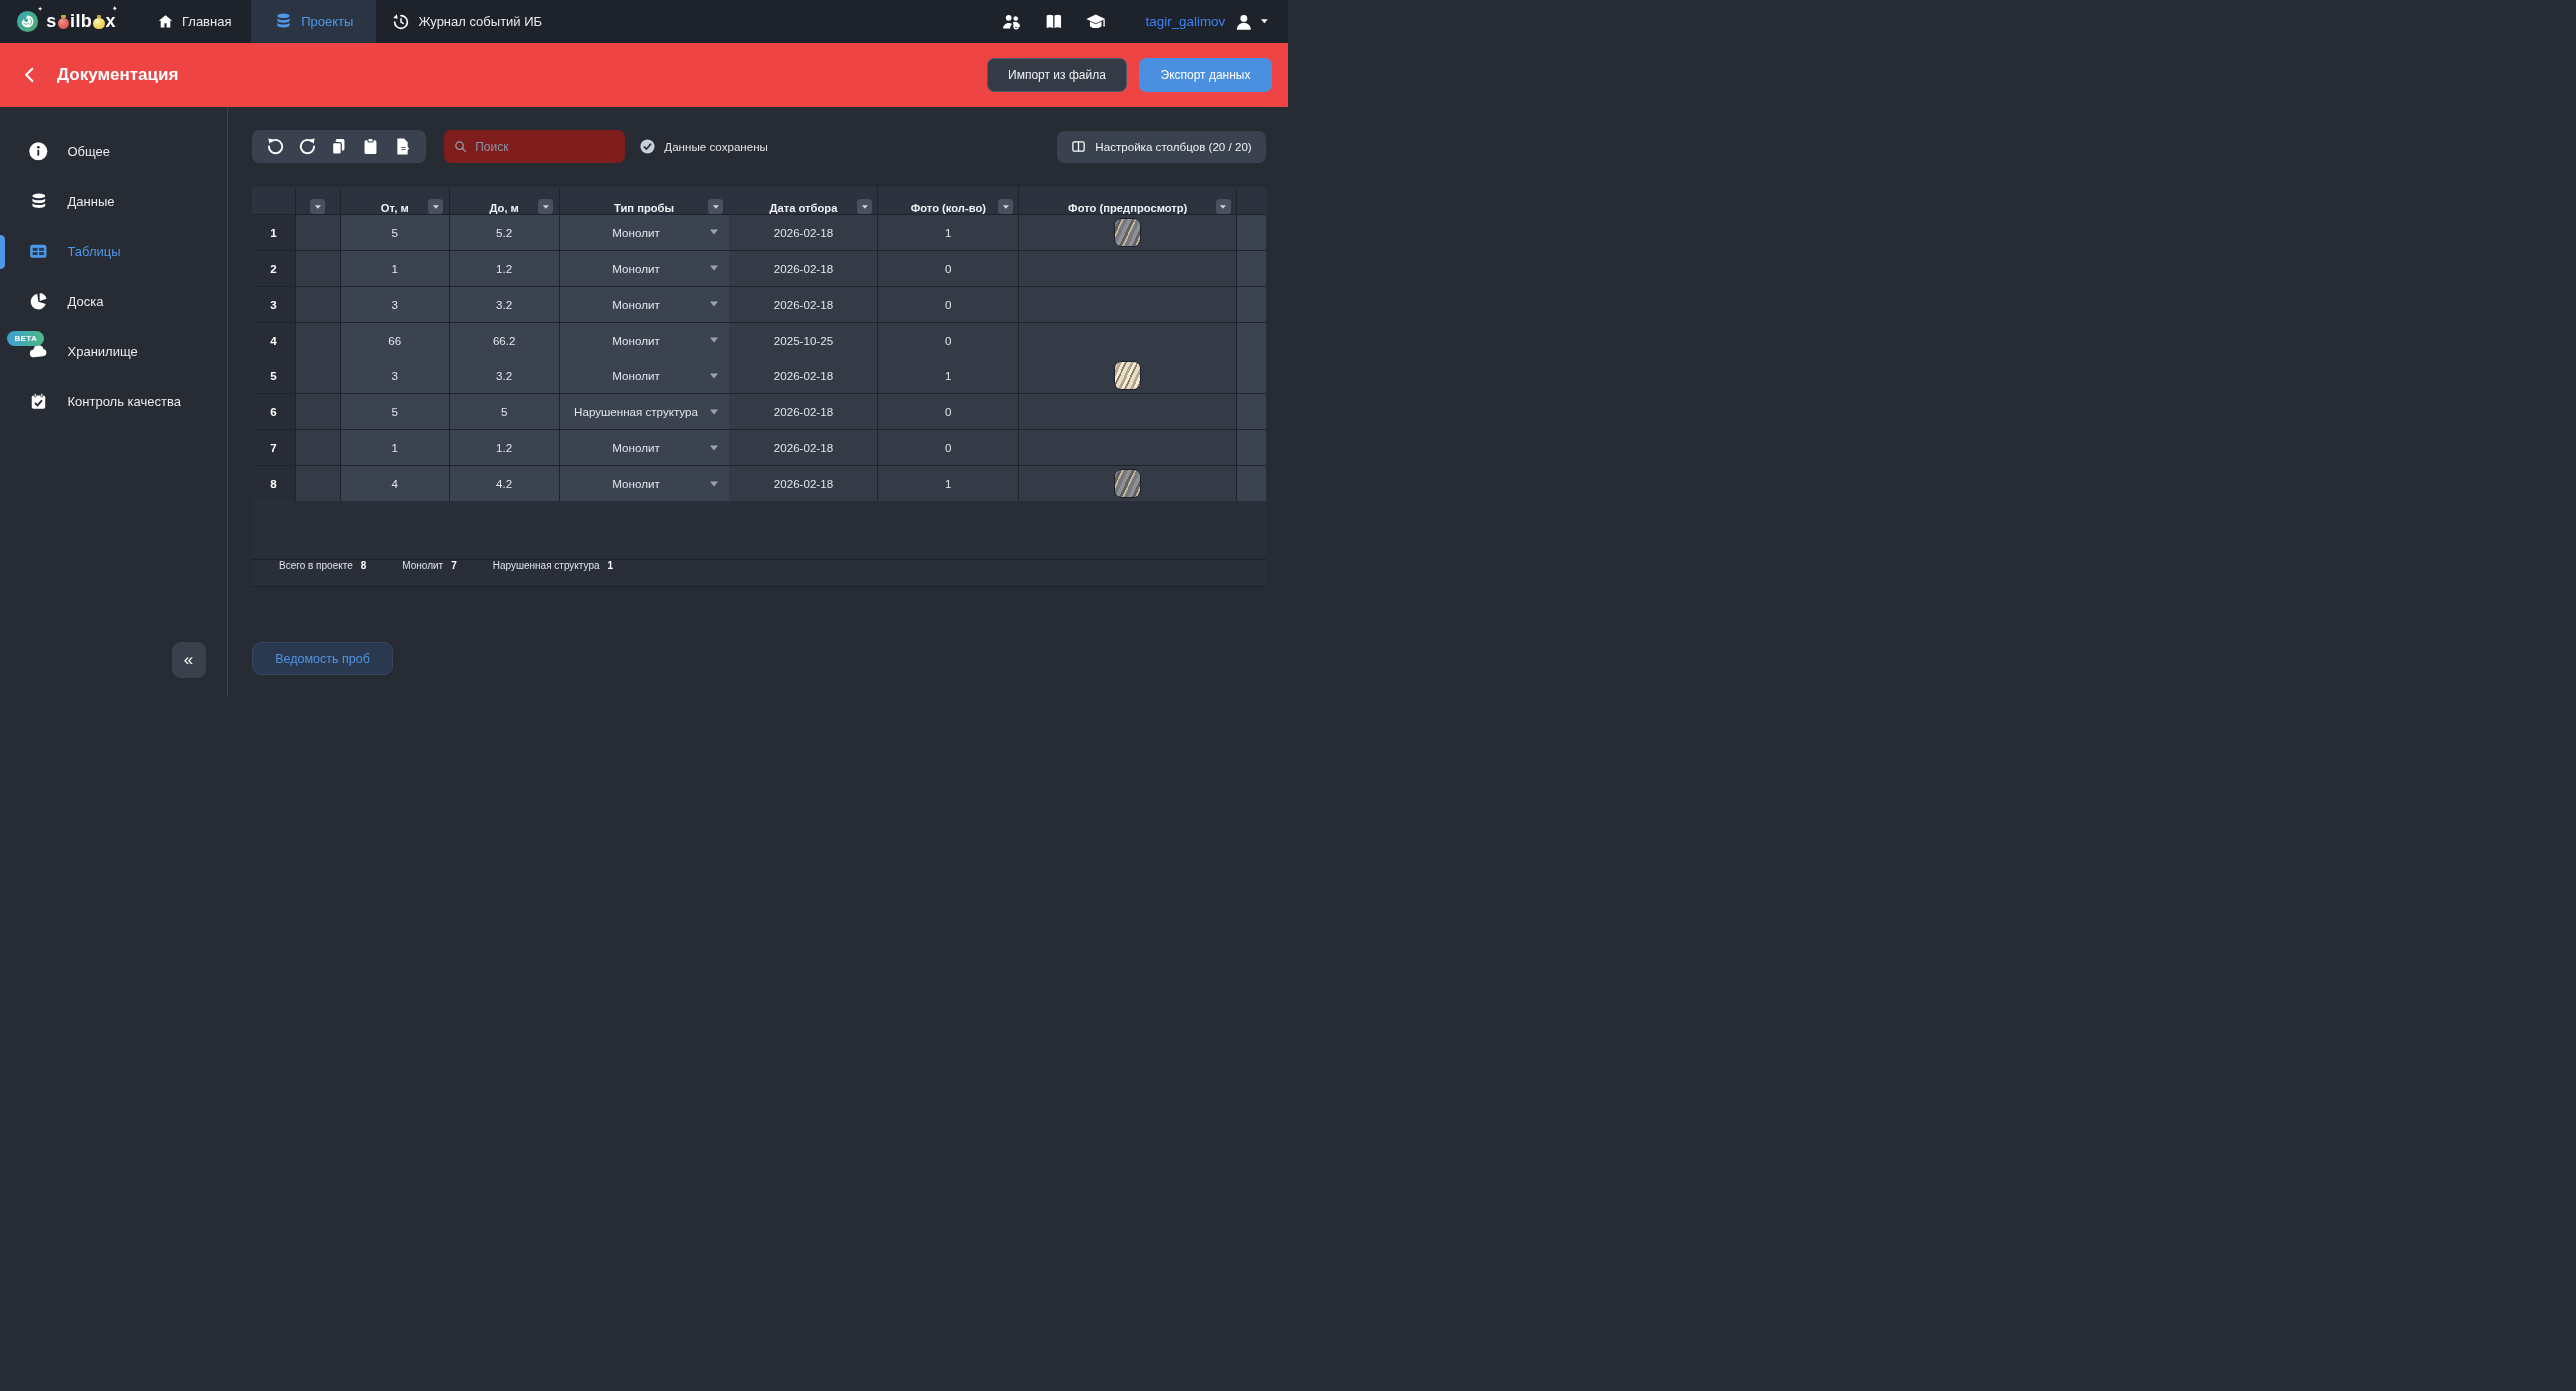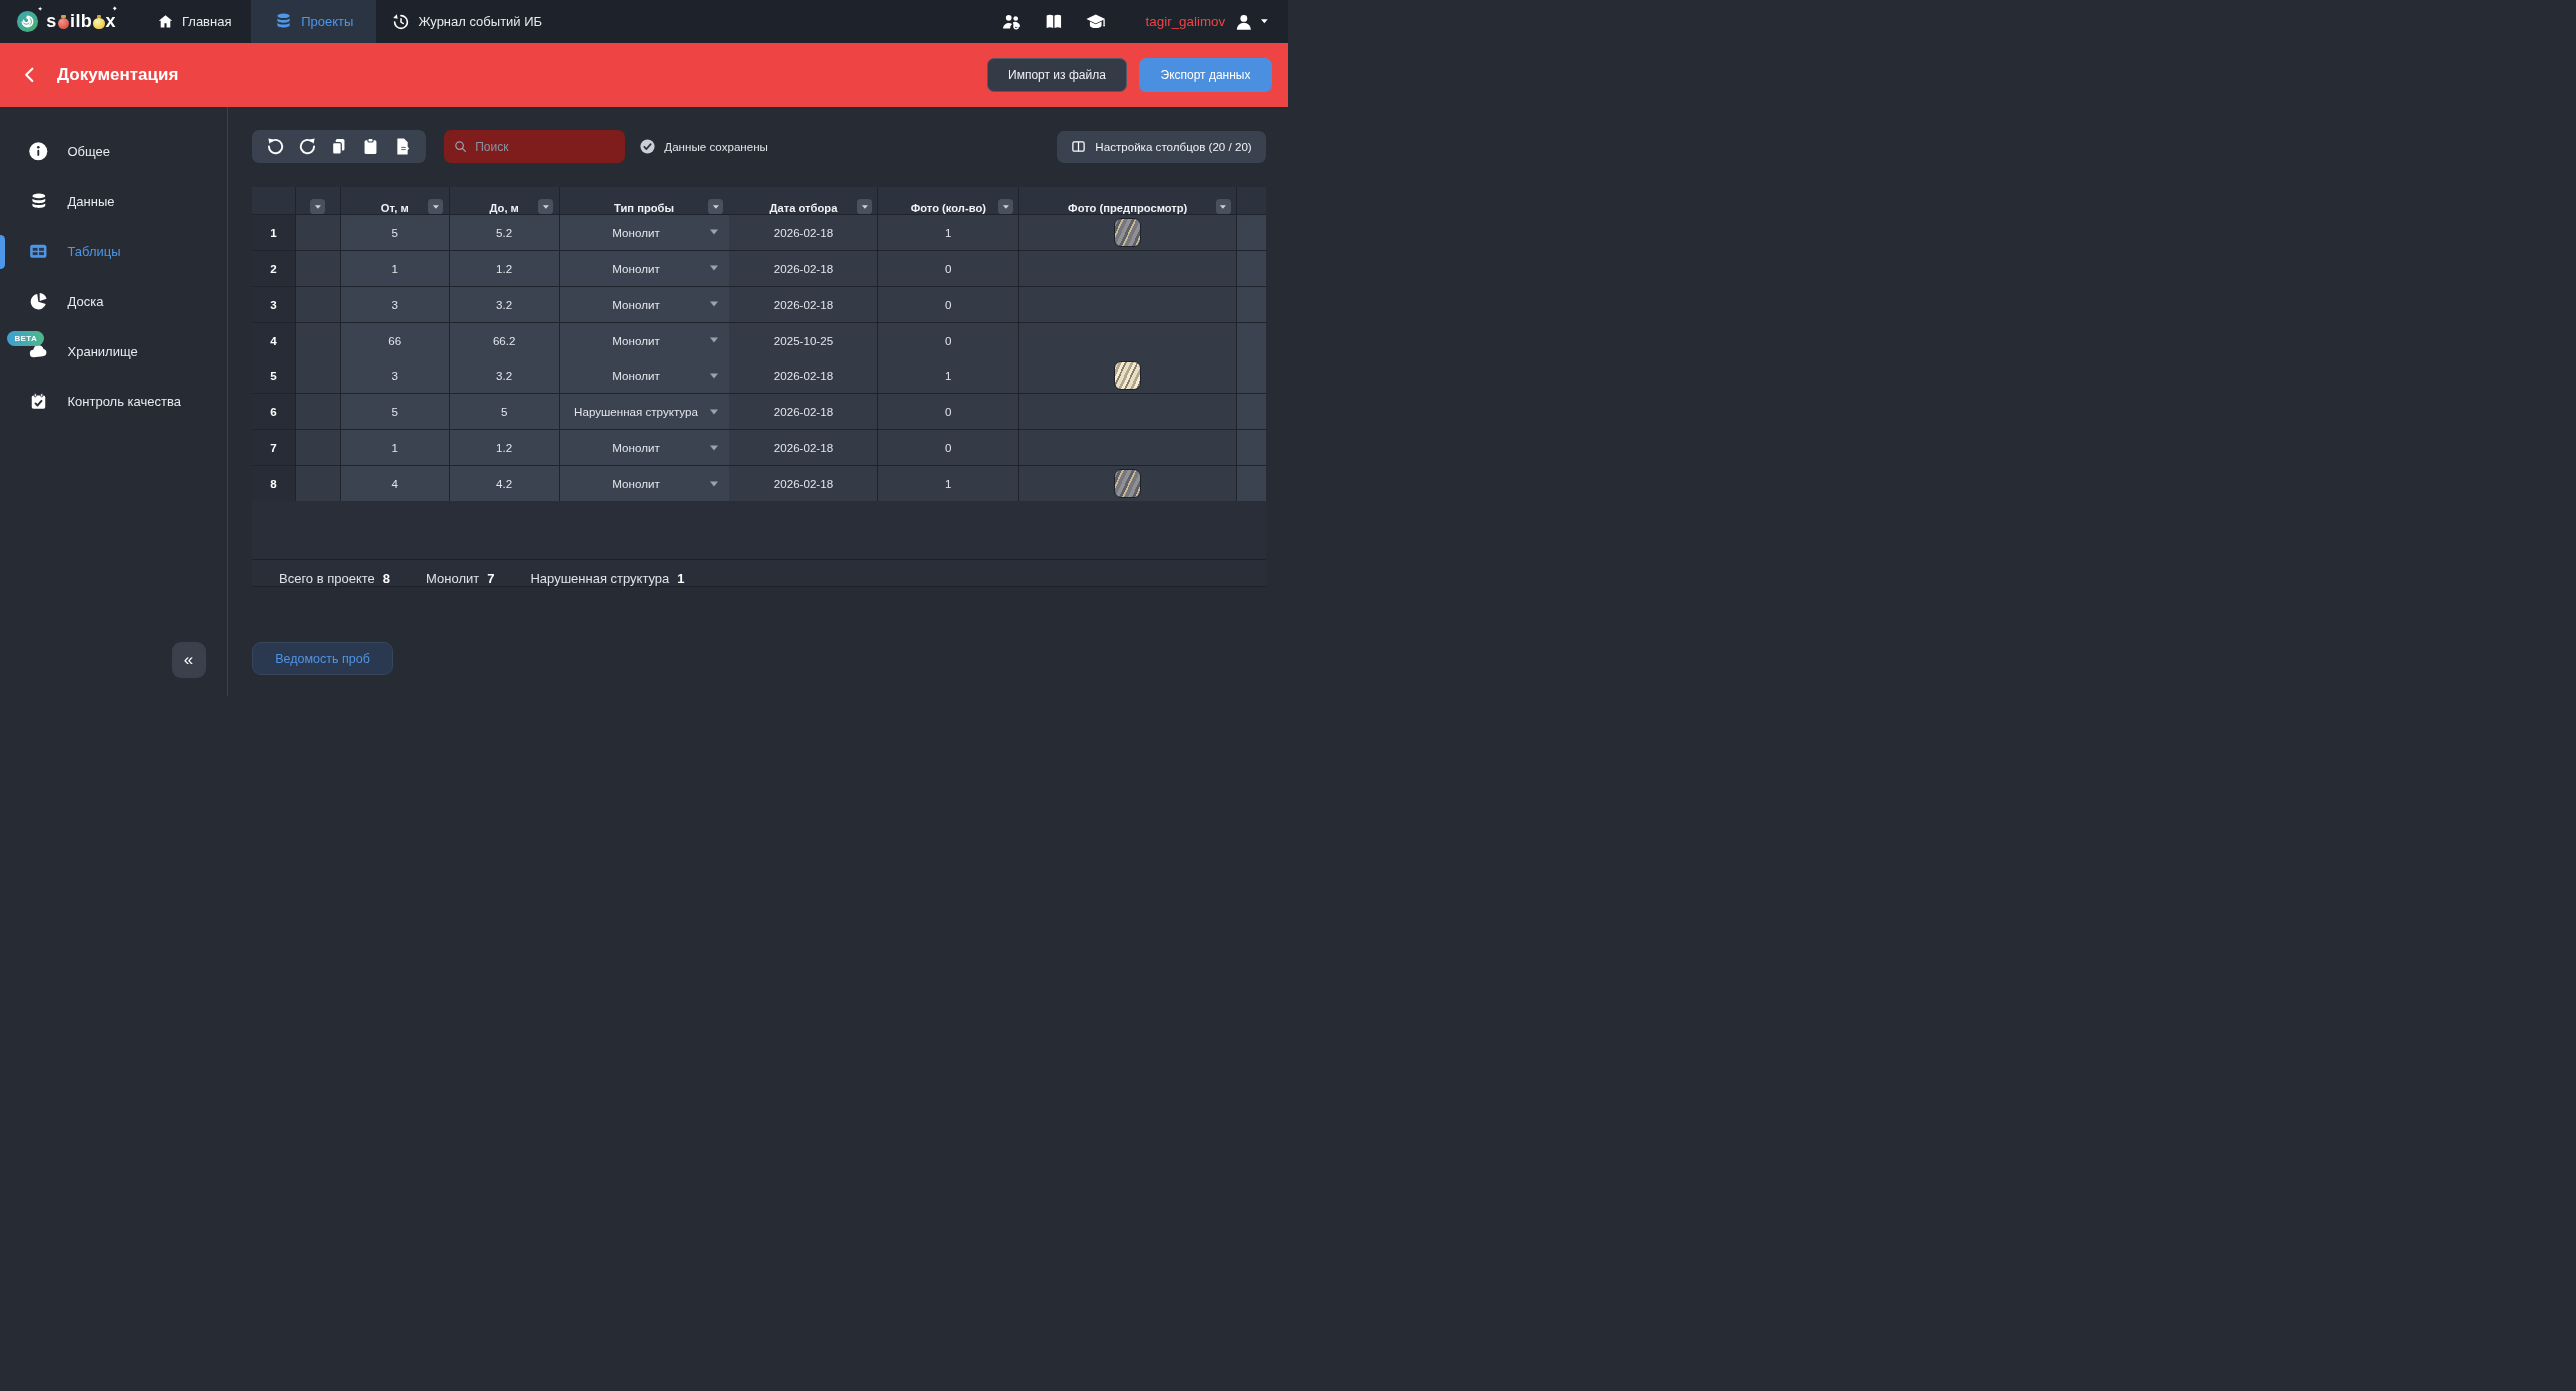--- a/index.html
+++ b/index.html
@@ -26,21 +26,21 @@
   .logo::after  { content:"✦"; position:absolute; left:21.5px; top:-5.4px; color:#fff; font-size:6.3px; }
   .nav-item { display:flex; align-items:center; gap:8px; color:#e8eaee; font-size:13px; cursor:pointer; }
   .nav-home { margin-left:41px; }
   .nav-tab {
     height:43px; padding:0 23px; margin-left:19.7px;
     background:#2b3442; color:#4e96e8;
   }
   .nav-journal { margin-left:3.6px; padding:0 12.5px; }
   .top-right { margin-left:auto; display:flex; align-items:center; margin-right:18px; }
   .top-icon { margin-left:21.5px; cursor:pointer; }
-  .username { margin-left:39px; color:#ef4444; font-size:13.4px; cursor:pointer; }
+  .username { margin-left:39px; color:#3b82f6; font-size:13.4px; cursor:pointer; }
   .avatar-wrap { display:flex; align-items:center; gap:5.4px; margin-left:9px; cursor:pointer; }
 
   
   .subheader { height:64px; background:#ef4444; display:flex; align-items:center; }
   .back-btn { width:32px; height:32px; margin-left:14.3px; background:none; border:none; cursor:pointer; display:flex; align-items:center; justify-content:center; }
   .page-title { margin-left:10.7px; font-size:17px; font-weight:bold; color:#fff; }
   .subheader-buttons { margin-left:auto; margin-right:16px; display:flex; gap:12.5px; }
   .btn { height:34px; border-radius:7.2px; font-size:12px; font-family:inherit; cursor:pointer; }
   .btn-secondary { background:#343b46; border:0.9px solid #515966; color:#f0f2f5; padding:0 19.7px; }
   .btn-primary { background:#4a8fe0; border:none; color:#fff; padding:0 21.5px; }
@@ -115,21 +115,21 @@
     position:absolute; right:10.7px; top:50%; transform:translateY(-50%);
     width:0; height:0; border-left:4.5px solid transparent; border-right:4.5px solid transparent;
     border-top:5.4px solid #9aa2b0;
   }
   .thumb { width:27px; height:29px; border-radius:7.2px; border:0.9px solid #1d222a; }
   .thumb.gray  { background:repeating-linear-gradient(115deg,#8f9096 0 3.6px,#5f6065 3.6px 6.3px,#c9b896 6.3px 8px,#77787e 8px 11.6px); }
   .thumb.beige { background:repeating-linear-gradient(115deg,#e7dfc8 0 3.6px,#b6a887 3.6px 6.3px,#f2ecda 6.3px 9px,#8a7d62 9px 10.7px); }
   .tfiller { height:59px; background:#292e38; border-bottom:1.8px solid #1d222a; }
   .tfooter {
     height:27px; background:#292e38; border-bottom:1.8px solid #1d222a;
-    display:flex; align-items:flex-end; padding-left:27px; gap:36px; font-size:13px;
+    display:flex; align-items:flex-start; padding-left:27px; gap:36px; font-size:10px;
   }
   .tfoot-item { display:flex; gap:8px; color:#dfe3ea; }
   .tfoot-item b { color:#fff; }
 
   
   .sheet-tabs { margin-top:55px; }
   .sheet-tab {
     width:141px; height:33px; border-radius:9px; background:#2b3950;
     border:0.9px solid #36465c; color:#4f94e4; font-size:12.5px; font-family:inherit; cursor:pointer;
   }

